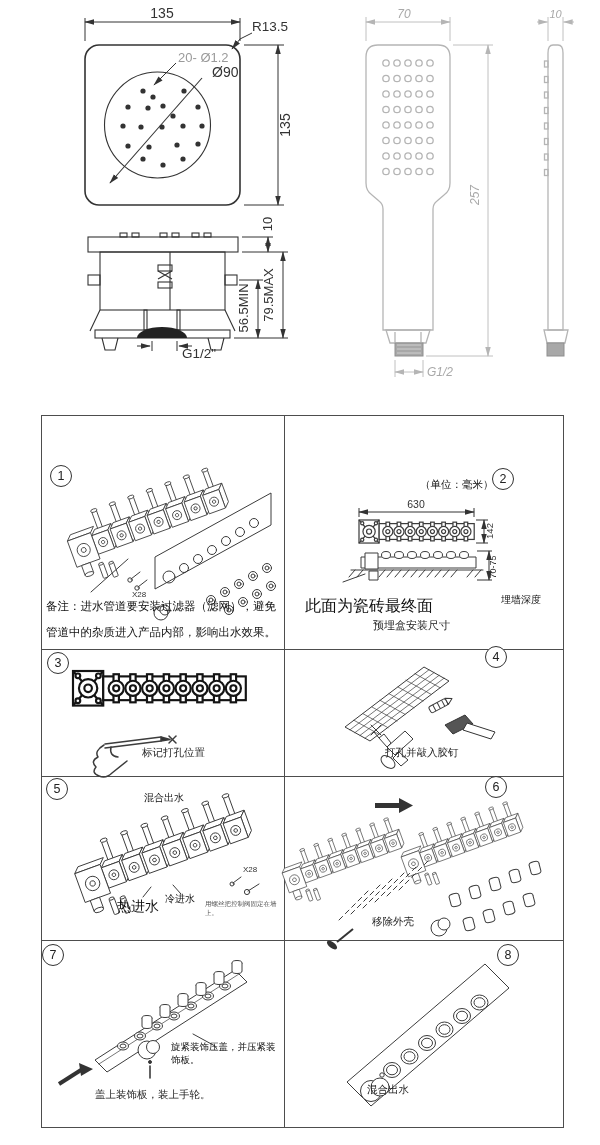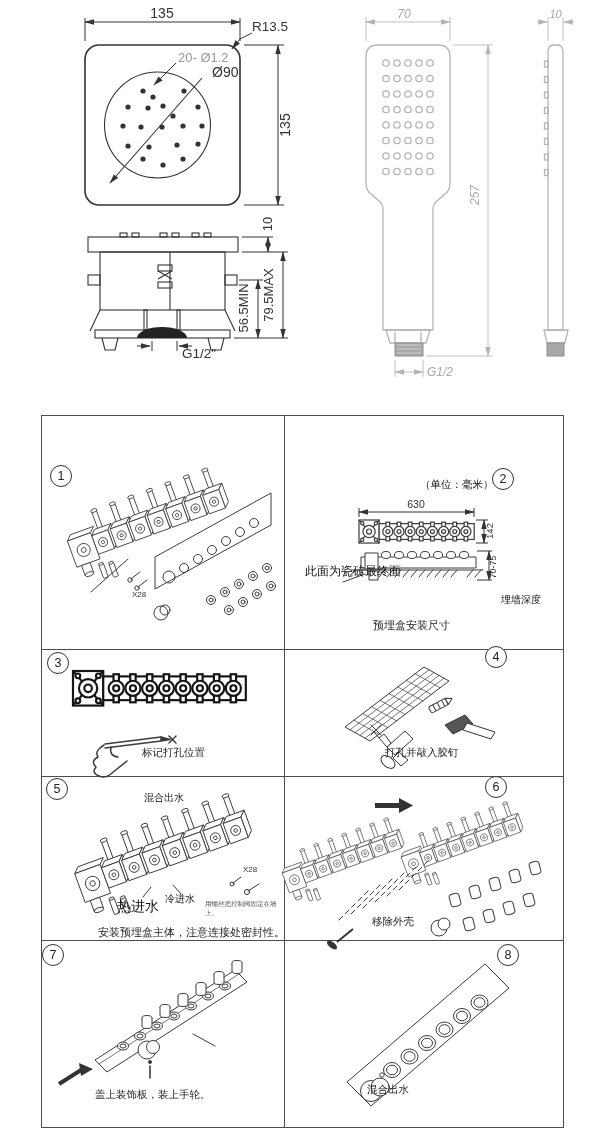--- a/index.html
+++ b/index.html
@@ -348,20 +348,21 @@
     </g>
     <line x1="48" y1="175" x2="85" y2="142" class="sk"></line>
     <g class="sk">
       <line x1="88" y1="162" x2="97" y2="155"></line>
         <circle cx="87" cy="163" r="2.2"></circle>
       <line x1="95" y1="170" x2="104" y2="163"></line>
         <circle cx="94" cy="171" r="2.2"></circle>
     </g>
     <text x="96" y="180" text-anchor="middle" font-size="8" class="d">X28</text>
   </svg>
+  <div class="note" style="left:3px;top:176px;width:235px;font-size:11.5px;line-height:26px">备注：进水管道要安装过滤器（滤网），避免管道中的杂质进入产品内部，影响出水效果。</div>
 </div>
 
 <div class="cell" style="left:287px;top:417px;width:275px;height:231px">
   <svg width="275" height="231" viewBox="0 0 275 231">
     <line x1="72" y1="100" x2="72" y2="91" class="dim"></line>
       <line x1="187" y1="100" x2="187" y2="91" class="dim"></line>
     <line x1="72" y1="95" x2="187" y2="95" class="dim" marker-start="url(#ah)" marker-end="url(#ah)"></line>
     <text x="129" y="91" text-anchor="middle" font-size="10.5" class="d">630</text>
     <use href="#manifront" class="ink" style="stroke-width:1.7" transform="translate(72,103) scale(0.72)"></use>
     <line x1="189" y1="103" x2="201" y2="103" class="dim"></line>
@@ -397,21 +398,21 @@
       <line x1="186" y1="153" x2="180" y2="160"></line>
         <line x1="194" y1="153" x2="188" y2="160"></line>
     </g>
     <line x1="78" y1="157" x2="56" y2="165" class="sk"></line>
     <line x1="190" y1="134" x2="205" y2="134" class="dim"></line>
       <line x1="190" y1="163" x2="205" y2="163" class="dim"></line>
     <line x1="202" y1="134" x2="202" y2="163" class="dim" marker-start="url(#ah)" marker-end="url(#ah)"></line>
     <text x="209" y="150" text-anchor="middle" font-size="9" class="d" transform="rotate(-90 209 150)">70-75</text>
   </svg>
   <div class="note" style="left:133px;top:61px;font-size:10.5px">（单位：毫米）</div>
-  <div class="note" style="left:18px;top:146px;font-size:12px">此面为瓷砖最终面</div>
+  <div class="note" style="left:18px;top:179px;font-size:16px">此面为瓷砖最终面</div>
   <div class="note" style="left:214px;top:176px;font-size:10px">埋墙深度</div>
   <div class="cap" style="left:86px;top:201px;width:170px;font-size:11px">预埋盒安装尺寸</div>
 </div>
 
 <div class="cell" style="left:43px;top:651px;width:216px;height:124px">
   <svg width="240" height="124" viewBox="0 0 240 124">
     <use href="#manifront" class="bold" style="stroke-width:2" transform="translate(30,20) scale(1.08)"></use>
     <g class="sk" style="stroke-width:1.5">
       <path d="M62,93 L118,86 M62,97 L118,90"></path>
       <path d="M118,86 L127,88.5 L118,90 Z" fill="#333"></path>
@@ -477,21 +478,20 @@
         <circle cx="189" cy="106" r="2"></circle>
       <line x1="205" y1="113" x2="216" y2="106"></line>
         <circle cx="204" cy="114" r="2.6"></circle>
     </g>
     <text x="200" y="94" font-size="8" class="d">X28</text>
   </svg>
   <div class="note" style="left:101px;top:13px;font-size:10px">混合出水</div>
   <div class="note" style="left:74px;top:120px;font-size:14px">热进水</div>
   <div class="note" style="left:122px;top:114px;font-size:10px">冷进水</div>
   <div class="note" style="left:162px;top:122px;width:80px;font-size:6.5px;color:#555">用螺丝把控制阀固定在墙上。</div>
-  <div class="cap" style="left:55px;top:147px;width:220px;font-size:11px">安装预埋盒主体，注意连接处密封性。</div>
 </div>
 
 <div class="cell" style="left:287px;top:778px;width:275px;height:191px">
   <svg width="275" height="161" viewBox="0 0 275 161">
     <use href="#mani" class="ink" transform="translate(16,98) rotate(-20) scale(0.62)"></use>
     <use href="#mani" class="ink" transform="translate(135,82) rotate(-20) scale(0.62)"></use>
     <polygon points="88,25 112,25 112,20 126,27.5 112,35 112,30 88,30" fill="#333"></polygon>
     <g class="sk" stroke-dasharray="5 4">
       <line x1="52" y1="142" x2="82" y2="112"></line>
         <line x1="64" y1="136" x2="94" y2="106"></line>
@@ -568,20 +568,21 @@
       <line x1="16" y1="142" x2="38" y2="128" stroke="#333" stroke-width="4"></line>
       <polygon points="36,121 50,127 38,134" fill="#333"></polygon>
     </g>
     <g class="skf">
       <circle cx="104" cy="108" r="9"></circle>
         <circle cx="110" cy="105" r="6.5"></circle>
       <circle cx="107" cy="120" r="1.5" fill="#333"></circle>
         <line x1="107" y1="124" x2="107" y2="136" class="sk" style="stroke-width:1.6"></line>
     </g>
   </svg>
+  <div class="note" style="left:128px;top:99px;width:112px;font-size:9.5px">旋紧装饰压盖，并压紧装饰板。</div>
   <div class="cap" style="left:52px;top:146px;width:160px">盖上装饰板，装上手轮。</div>
 </div>
 
 <div class="cell" style="left:287px;top:942px;width:275px;height:183px">
   <svg width="275" height="183" viewBox="0 0 275 183">
     <polygon points="60,140 198,22 222,46 84,164" class="skf"></polygon>
     <g class="skf">
       <g transform="translate(105,128)">
           <ellipse rx="8.5" ry="7.5"></ellipse>
           <ellipse rx="5.5" ry="4.8"></ellipse>

